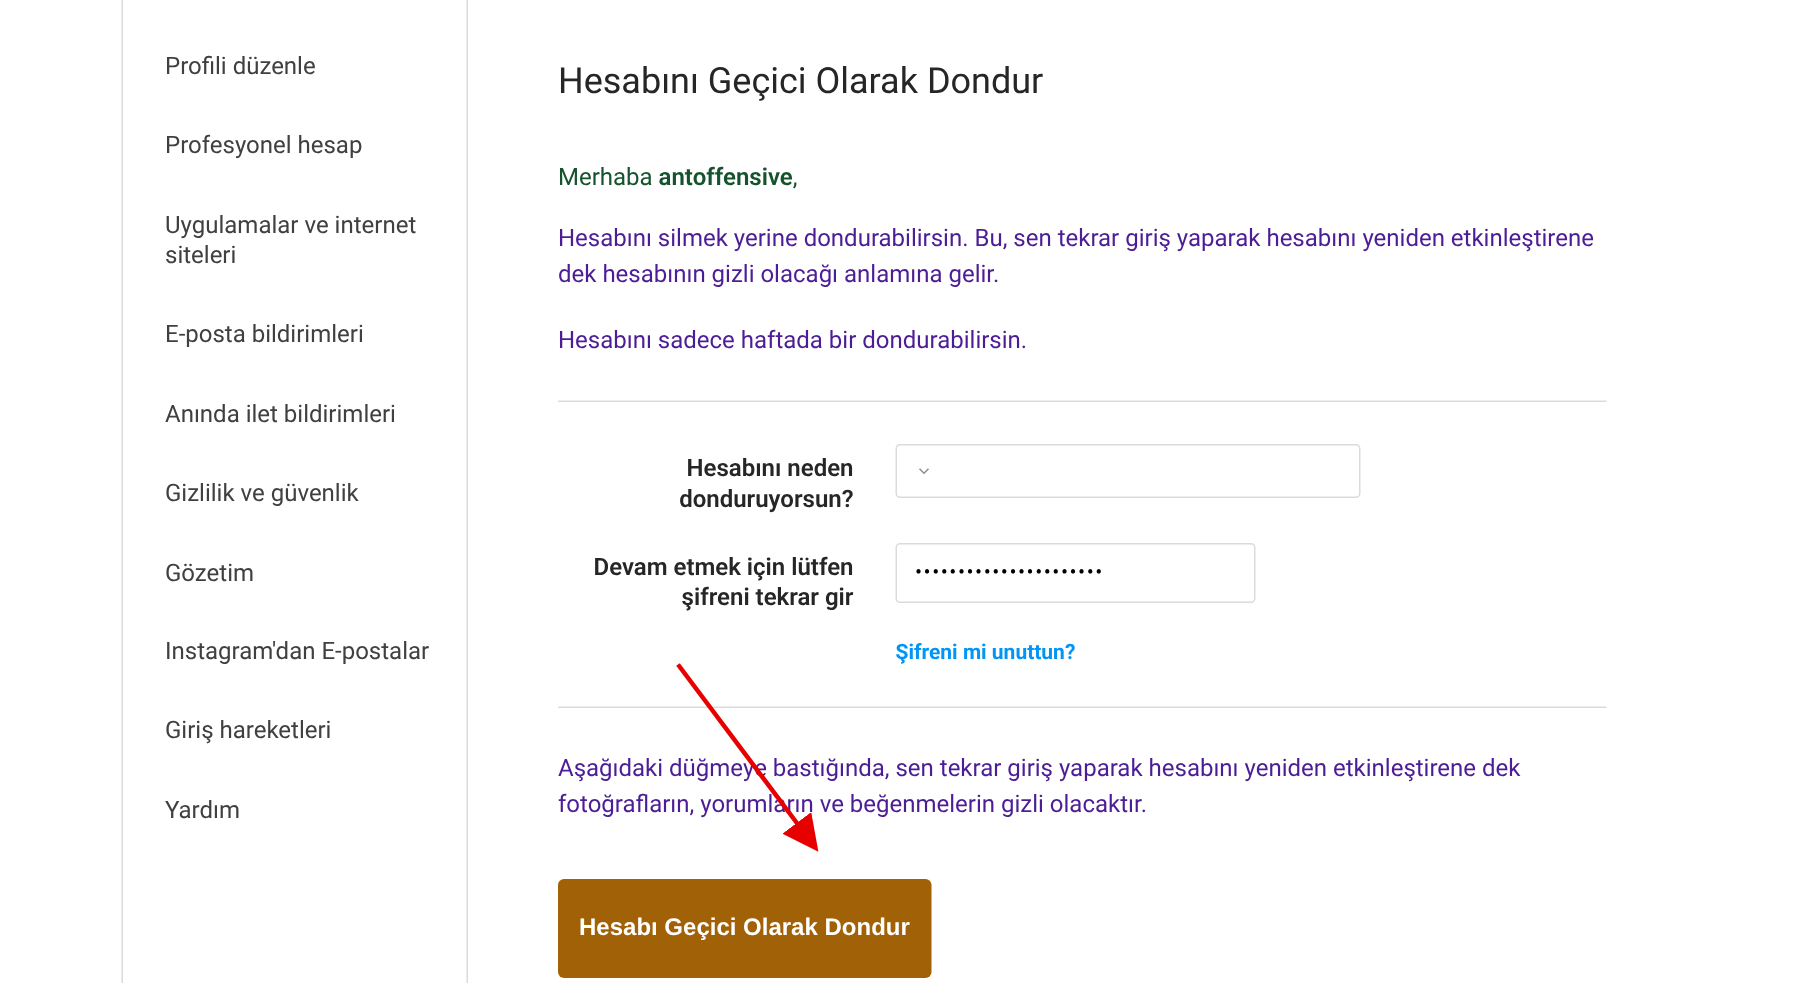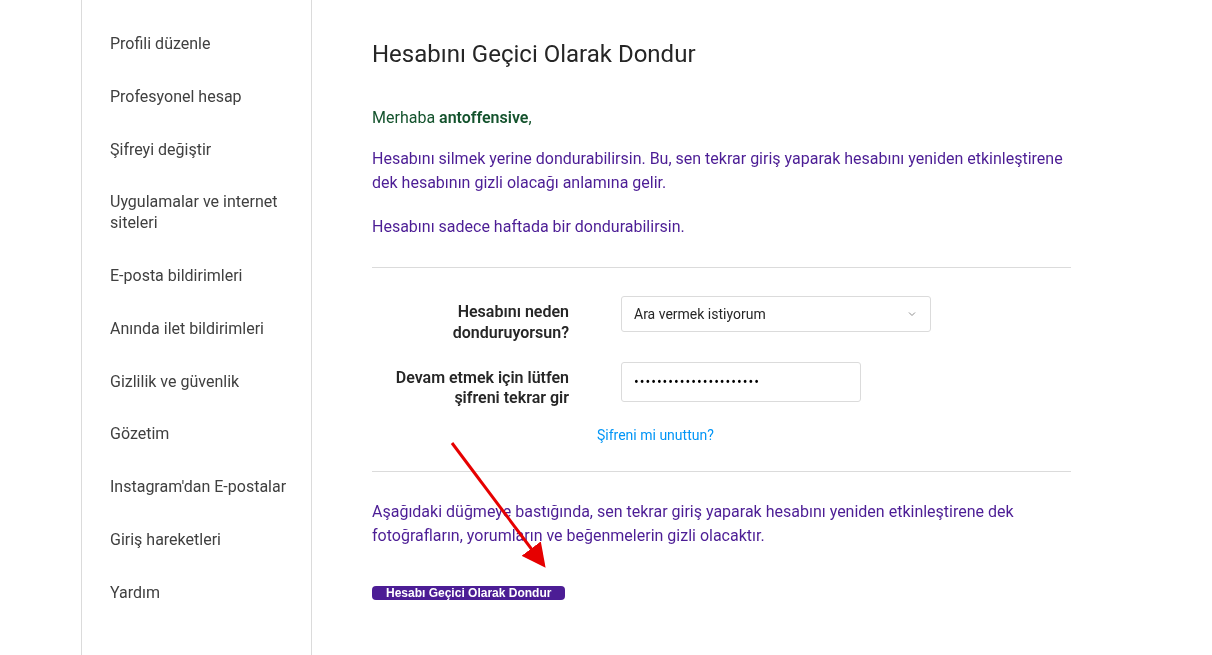--- a/index.html
+++ b/index.html
@@ -60,21 +60,20 @@
     }
     .divider {
       border: none;
       border-top: 1px solid #dbdbdb;
       margin: 28px 0;
     }
     .form-row {
       display: flex;
       align-items: flex-start;
       margin-bottom: 18px;
-      gap: 24px;
     }
     .form-label {
       width: 225px;
       text-align: right;
       padding-right: 28px;
       font-size: 16px;
       font-weight: 600;
       color: #262626;
       padding-top: 6px;
       line-height: 1.3;
@@ -119,51 +118,50 @@
     .forgot-row {
       display: flex;
       margin-top: 14px;
     }
     .forgot-spacer {
       width: 225px;
     }
     .forgot-link {
       color: #0095f6;
       font-size: 14px;
-      font-weight: 400;
+      font-weight: 700;
       text-decoration: none;
       cursor: pointer;
     }
     .primary-btn {
-      background: #4c1d95;
+      background: #a16207;
       color: #fff;
       border: none;
       border-radius: 4px;
-      padding: 0 14px;
-      font-size: 12px;
+      padding: 24px 14px;
+      font-size: 16px;
       font-weight: 600;
       cursor: pointer;
       margin-top: 18px;
     }
     .annotation-arrow {
       position: absolute;
       left: 365px;
       top: 438px;
       pointer-events: none;
       z-index: 10;
     }
   </style>
 </head>
 <body>
 
 <div class="container">
   <nav class="sidebar">
     <div class="sidebar-item">Profili düzenle</div>
     <div class="sidebar-item">Profesyonel hesap</div>
-    <div class="sidebar-item">Şifreyi değiştir</div>
     <div class="sidebar-item">Uygulamalar ve internet siteleri</div>
     <div class="sidebar-item">E-posta bildirimleri</div>
     <div class="sidebar-item">Anında ilet bildirimleri</div>
     <div class="sidebar-item">Gizlilik ve güvenlik</div>
     <div class="sidebar-item">Gözetim</div>
     <div class="sidebar-item">Instagram'dan E-postalar</div>
     <div class="sidebar-item">Giriş hareketleri</div>
     <div class="sidebar-item">Yardım</div>
   </nav>
 
@@ -176,21 +174,20 @@
 
     <p class="desc-text">Hesabını silmek yerine dondurabilirsin. Bu, sen tekrar giriş yaparak hesabını yeniden etkinleştirene dek hesabının gizli olacağı anlamına gelir.</p>
     <p class="desc-text">Hesabını sadece haftada bir dondurabilirsin.</p>
 
     <hr class="divider">
 
     <div class="form-row">
       <div class="form-label">Hesabını neden donduruyorsun?</div>
       <div class="form-control">
         <div class="select-wrap">
-          <span class="select-value">Ara vermek istiyorum</span>
           <span class="select-chevron">
             <svg width="12" height="12" viewBox="0 0 24 24" fill="none" stroke="currentColor" stroke-width="2">
                 <polyline points="6 9 12 15 18 9"></polyline>
               </svg>
           </span>
         </div>
       </div>
     </div>
 
     <div class="form-row">

